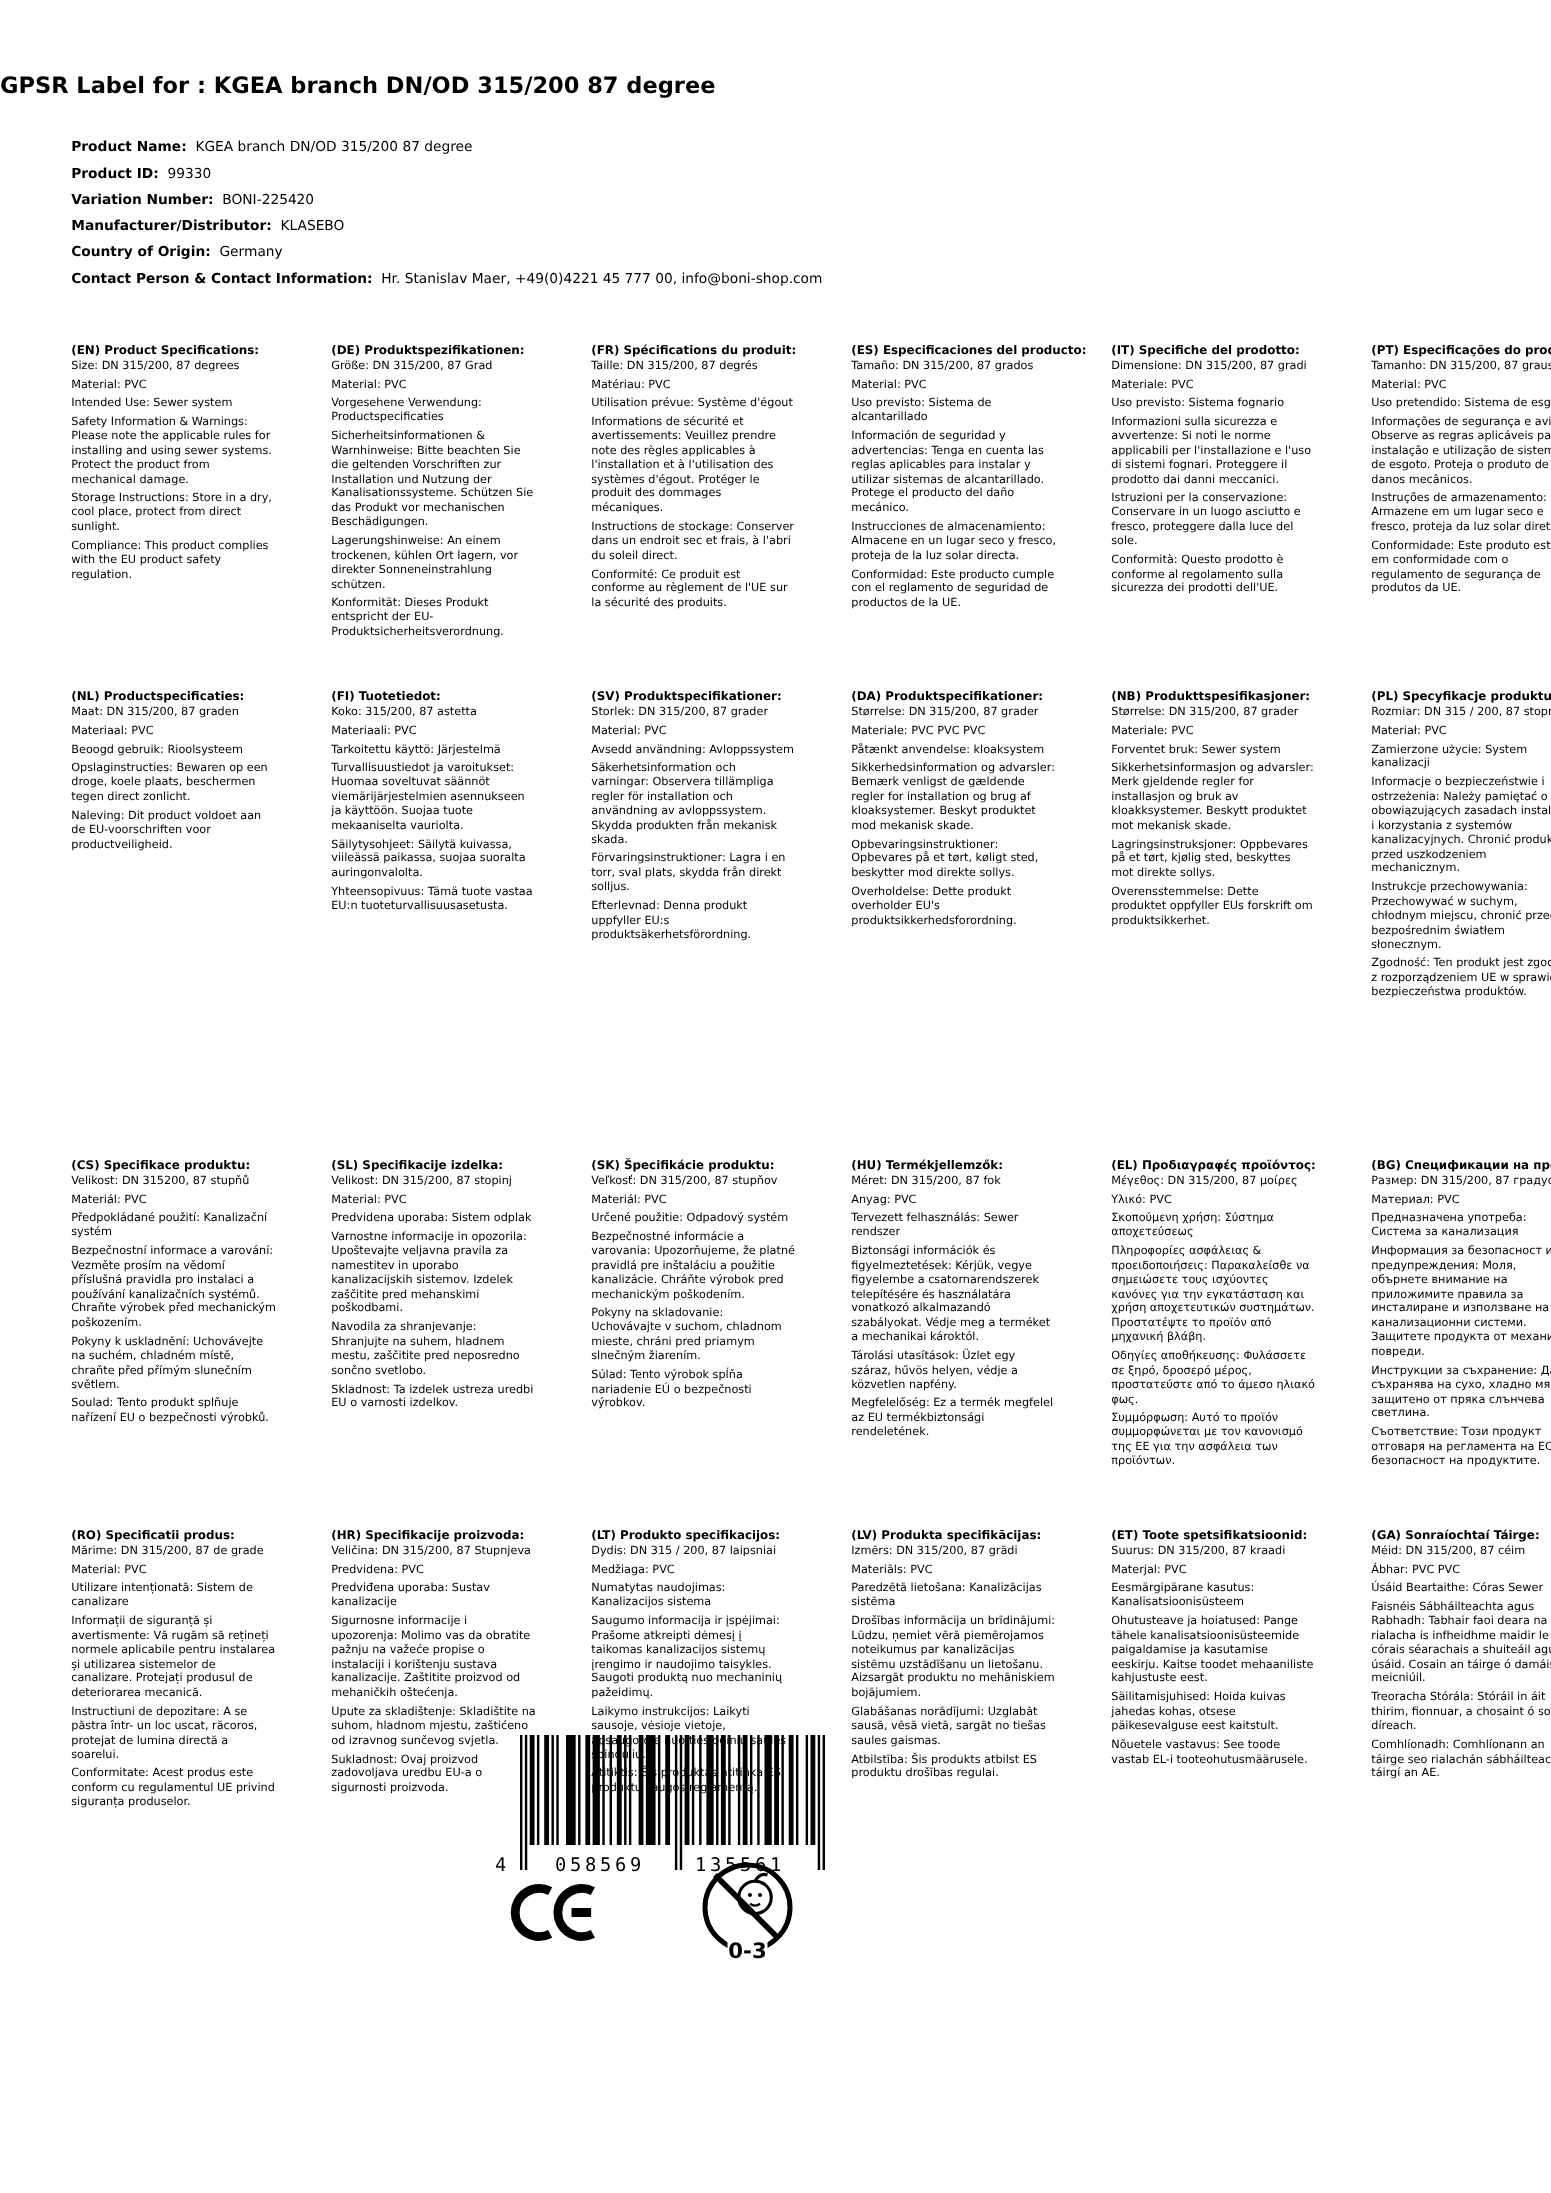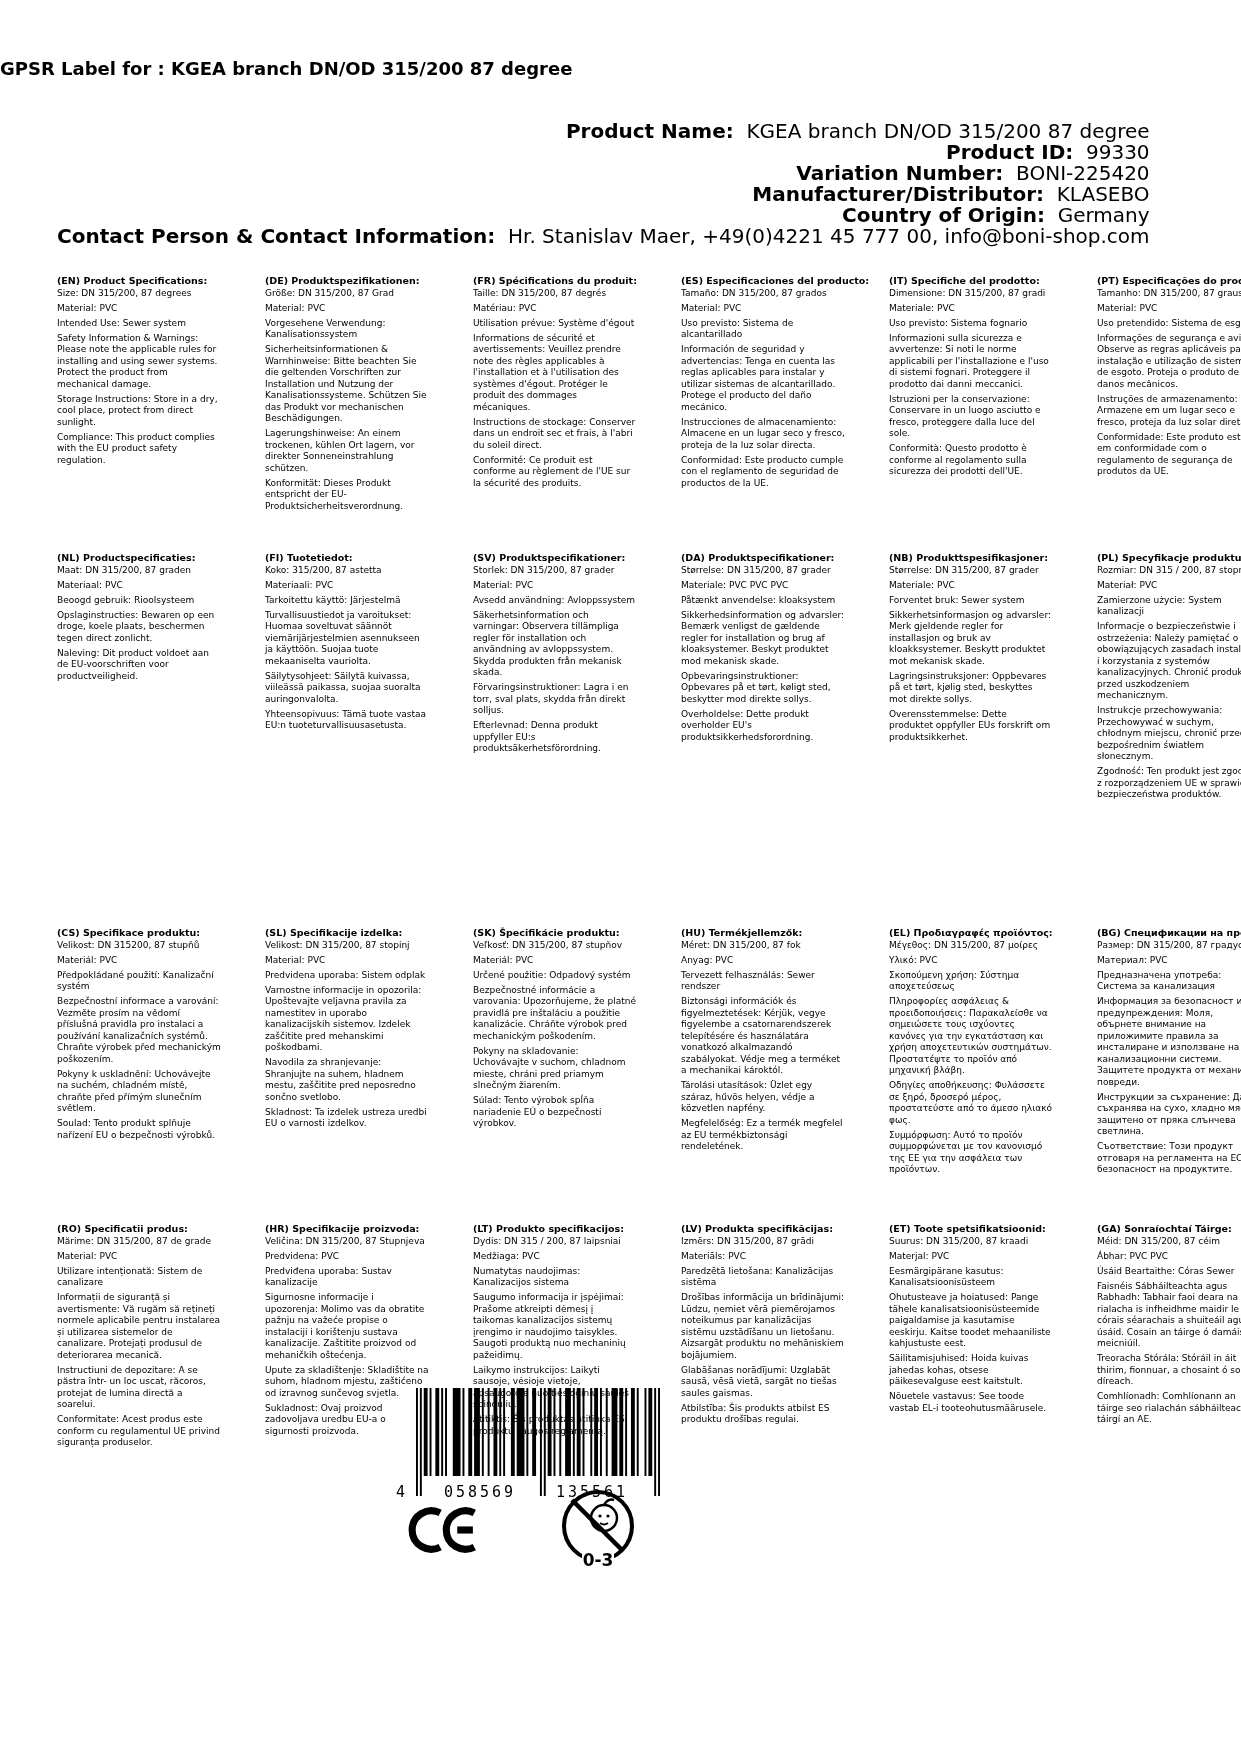--- a/index.html
+++ b/index.html
@@ -1,20 +1,20 @@
 <!DOCTYPE html>
 <html><head>
 <meta charset="utf-8">
 <style>
   html,body{margin:0;padding:0;background:#fff;}
   .page{position:relative;width:1241px;height:1754px;background:#ffffff;color:#000;
         font-family:"DejaVu Sans","Liberation Sans",sans-serif;overflow:hidden;}
   .title{position:absolute;top:58px;left:0;width:100%;text-align:left;
          font-size:18px;font-weight:bold;margin:0;letter-spacing:0px;}
-  .product-info{position:absolute;left:57px;top:121px;font-size:20px;line-height:21px;text-align:right;}
+  .product-info{position:absolute;left:57px;top:107px;font-size:11px;line-height:21px;}
   .info-row{white-space:nowrap;}
   .info-label{font-weight:bold;}
   .info-value{font-weight:normal;}
   .specs-row{position:absolute;left:57px;width:1038px;display:grid;
              grid-template-columns:repeat(6,164px);column-gap:10.6px;gap:44px;}
   .row1{top:275px;} .row2{top:552px;} .row3{top:927px;} .row4{top:1223px;}
   .spec-block{font-size:9px;}
   .spec-header{font-weight:bold;font-size:9.5px;line-height:11.5px;white-space:nowrap;margin:0 0 1px 0;}
   .spec-text{font-size:9px;line-height:11.5px;margin:0 0 3.5px 0;}
   .barcode-wrap{position:absolute;left:396px;top:1388px;width:268px;height:114px;}
@@ -50,21 +50,21 @@
         <p class="spec-text">Material: PVC</p>
         <p class="spec-text">Intended Use: Sewer system</p>
         <p class="spec-text">Safety Information &amp; Warnings: Please note the applicable rules for installing and using sewer systems. Protect the product from mechanical damage.</p>
         <p class="spec-text">Storage Instructions: Store in a dry, cool place, protect from direct sunlight.</p>
         <p class="spec-text">Compliance: This product complies with the EU product safety regulation.</p>
       </div>
       <div class="spec-block">
         <div class="spec-header">(DE) Produktspezifikationen:</div>
         <p class="spec-text">Größe: DN 315/200, 87 Grad</p>
         <p class="spec-text">Material: PVC</p>
-        <p class="spec-text">Vorgesehene Verwendung: Kanalisationssystem</p>
+        <p class="spec-text">Vorgesehene Verwendung: Productspecificaties</p>
         <p class="spec-text">Sicherheitsinformationen &amp; Warnhinweise: Bitte beachten Sie die geltenden Vorschriften zur Installation und Nutzung der Kanalisationssysteme. Schützen Sie das Produkt vor mechanischen Beschädigungen.</p>
         <p class="spec-text">Lagerungshinweise: An einem trockenen, kühlen Ort lagern, vor direkter Sonneneinstrahlung schützen.</p>
         <p class="spec-text">Konformität: Dieses Produkt entspricht der EU-Produktsicherheitsverordnung.</p>
       </div>
       <div class="spec-block">
         <div class="spec-header">(FR) Spécifications du produit:</div>
         <p class="spec-text">Taille: DN 315/200, 87 degrés</p>
         <p class="spec-text">Matériau: PVC</p>
         <p class="spec-text">Utilisation prévue: Système d'égout</p>
         <p class="spec-text">Informations de sécurité et avertissements: Veuillez prendre note des règles applicables à l'installation et à l'utilisation des systèmes d'égout. Protéger le produit des dommages mécaniques.</p>

